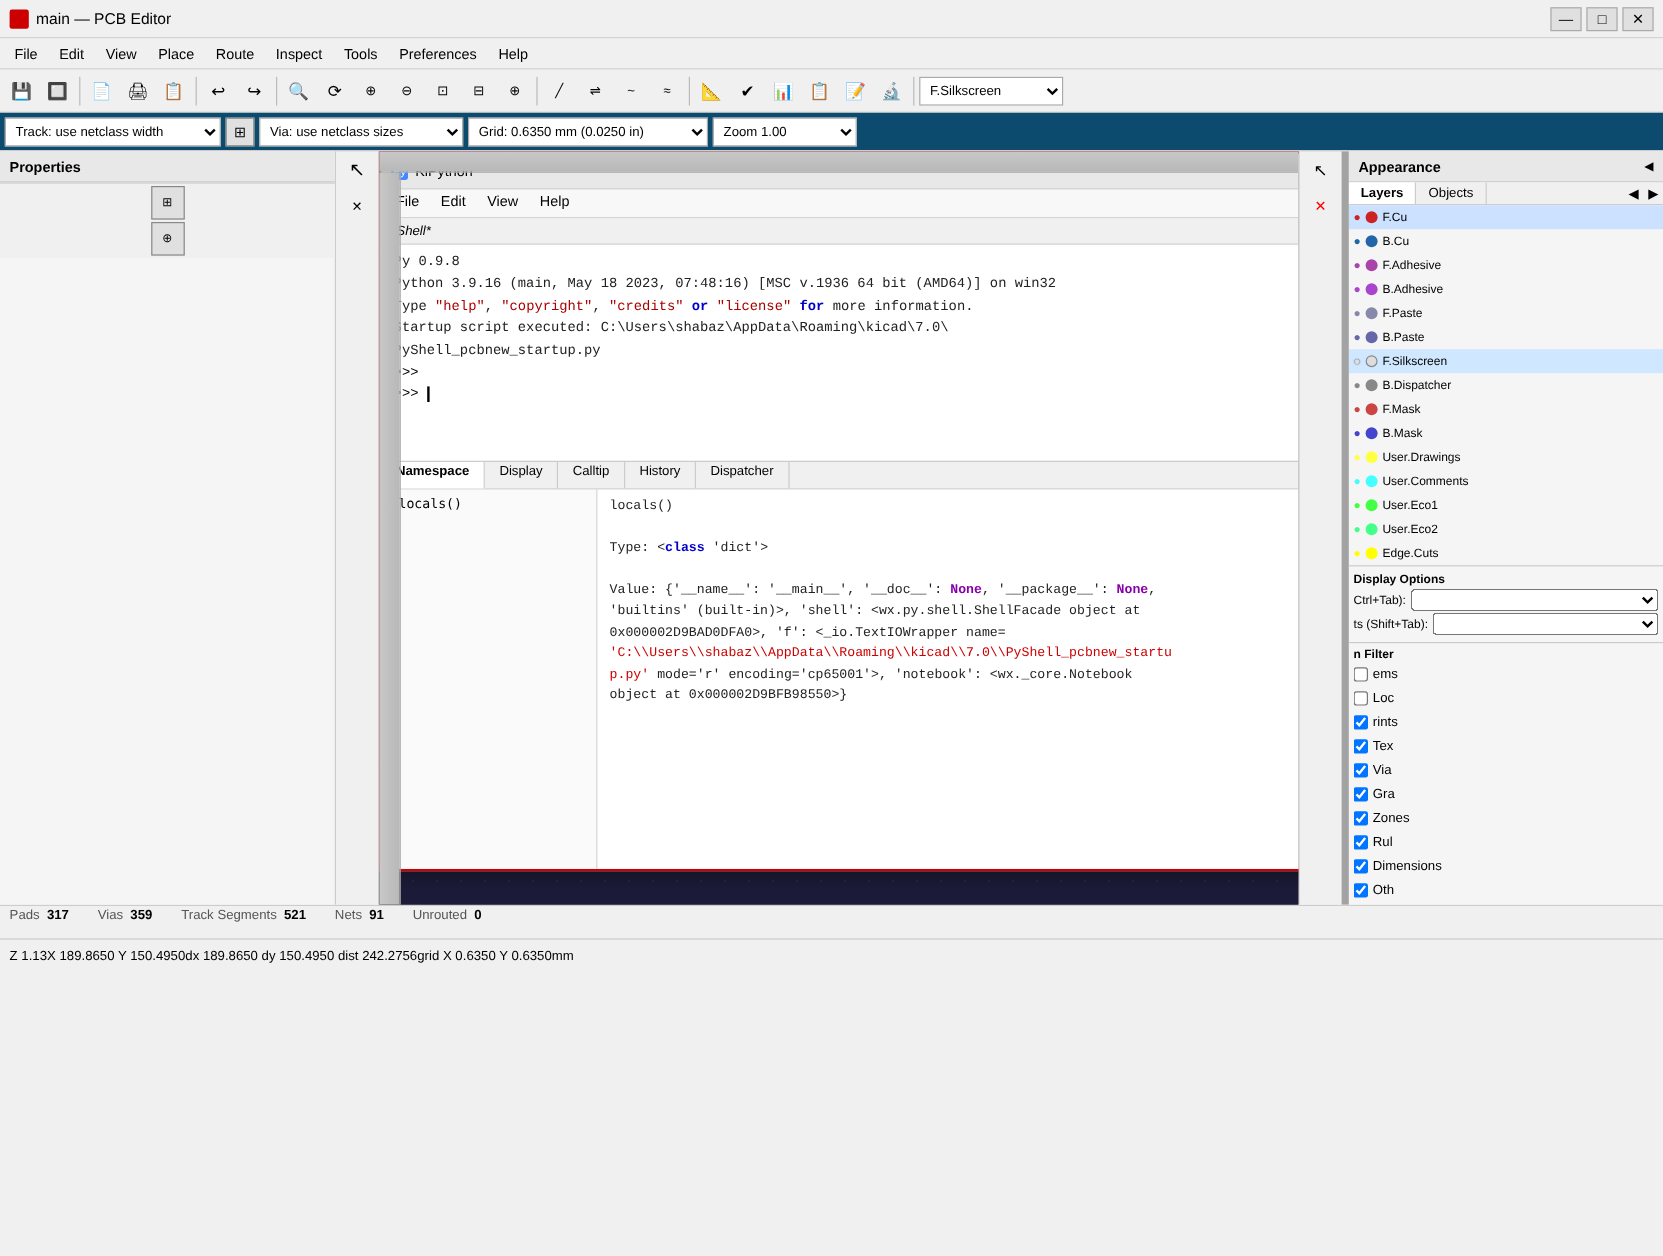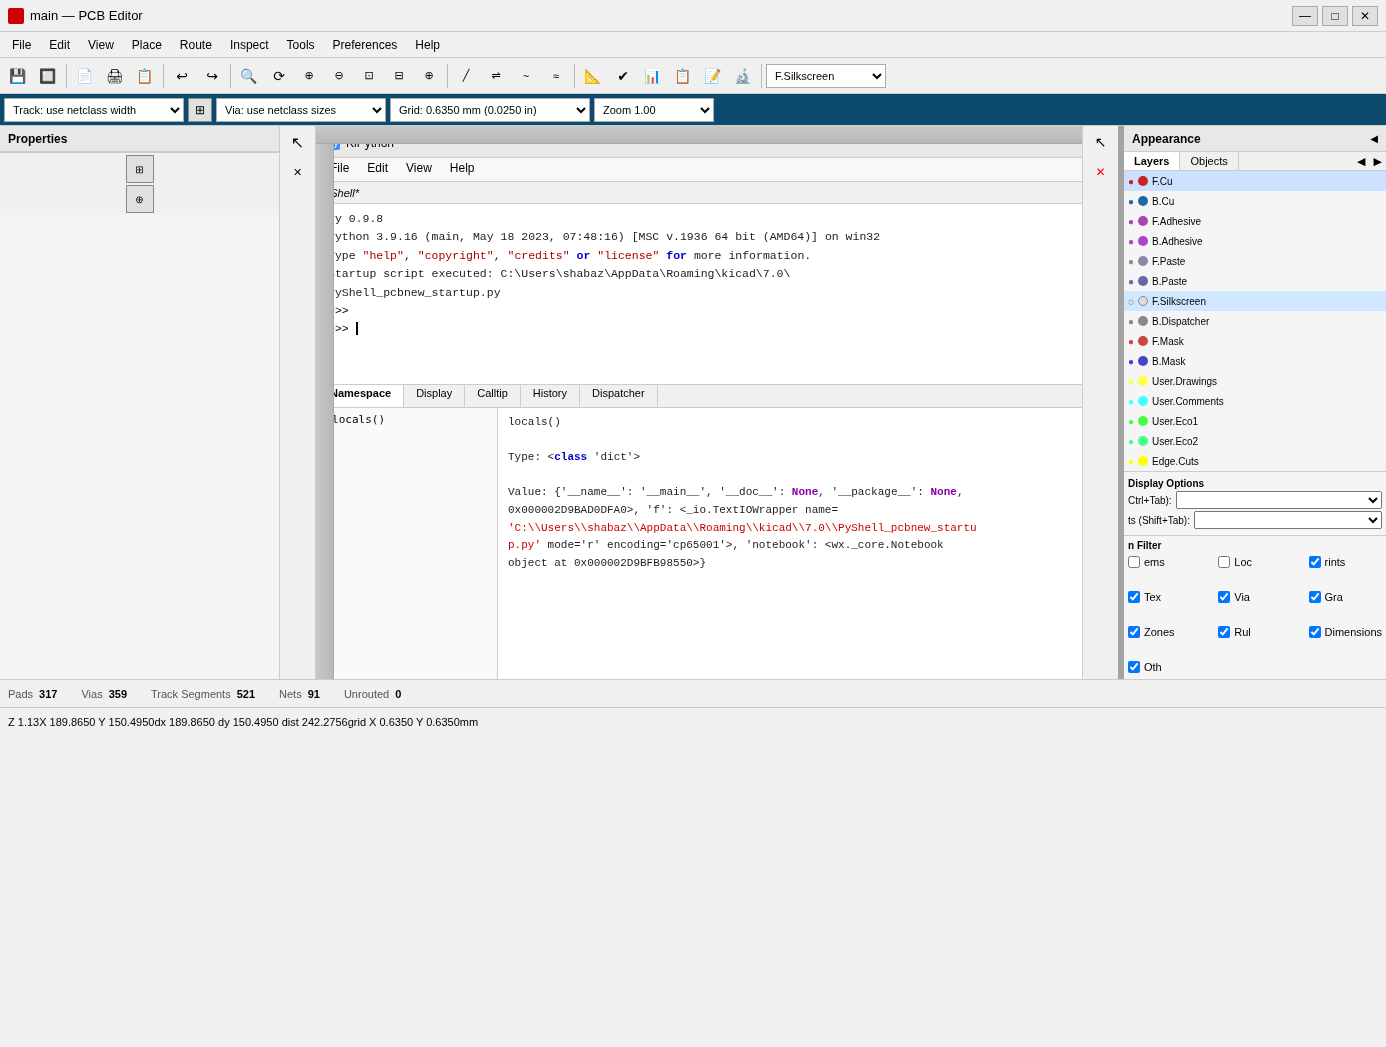--- a/index.html
+++ b/index.html
@@ -118,21 +118,21 @@
       display: flex; flex-direction: column; align-items: center; padding: 2px 0; gap: 2px;
     }
     .ltb-btn {
       width: 28px; height: 28px; border: 1px solid transparent;
       background: transparent; cursor: pointer;
       display: flex; align-items: center; justify-content: center; font-size: 13px;
     }
 
     
     .status-bar {
-      display: flex; align-items: center; background: #f0f0f0; border-top: 1px solid #ccc;
+      display: flex; align-items: flex-start; background: #f0f0f0; border-top: 1px solid #ccc;
       padding: 2px 8px; height: 28px; gap: 24px; font-size: 11px;
     }
     .status-section { display: flex; gap: 6px; align-items: center; }
     .status-label { color: #555; }
     .status-value { font-weight: bold; }
 
     
     .bottom-info {
       display: flex; align-items: center; background: #f0f0f0; border-top: 1px solid #ccc;
       padding: 2px 8px; height: 28px; font-size: 11px;
@@ -381,20 +381,21 @@
             <span class="kip-ns-expand">+</span>
             <span>locals()</span>
           </div>
         </div>
         <div class="kip-output">
           <div>locals()</div>
           <div>&nbsp;</div>
           <div>Type: &lt;<span class="blue">class</span> 'dict'&gt;</div>
           <div>&nbsp;</div>
           <div>Value: {'__name__': '__main__', '__doc__': <span class="none-kw">None</span>, '__package__': <span class="none-kw">None</span>,</div>
+          <div>'builtins' (built-in)&gt;, 'shell': &lt;wx.py.shell.ShellFacade object at</div>
           <div>0x000002D9BAD0DFA0&gt;, 'f': &lt;_io.TextIOWrapper name=</div>
           <div><span class="red">'C:\\Users\\shabaz\\AppData\\Roaming\\kicad\\7.0\\PyShell_pcbnew_startu</span></div>
           <div><span class="red">p.py'</span> mode='r' encoding='cp65001'&gt;, 'notebook': &lt;wx._core.Notebook</div>
           <div>object at 0x000002D9BFB98550&gt;}</div>
         </div>
       </div>
 
     </div>
   </div>
 
@@ -502,21 +503,21 @@
         <select style="font-size:10px; height:18px; flex:1;"></select>
       </div>
       <div class="disp-opt-row">
         <span style="font-size:10px;">ts (Shift+Tab):</span>
         <select style="font-size:10px; height:18px; flex:1;"></select>
       </div>
     </div>
 
     <div class="filter-section">
       <div style="font-weight:bold; font-size:10px; margin-bottom:3px;">n Filter</div>
-      <div style="display:grid; grid-template-columns:1fr 1fr 1fr; gap:19px;">
+      <div style="display:grid; grid-template-columns:1fr; gap:4px;">
         <div class="filter-row">
           <input type="checkbox" class="filter-checkbox" style="">
           <span>ems</span>
         </div>
         <div class="filter-row">
           <input type="checkbox" class="filter-checkbox" style="">
           <span>Loc</span>
         </div>
         <div class="filter-row">
           <input type="checkbox" class="filter-checkbox" checked="" style="">

